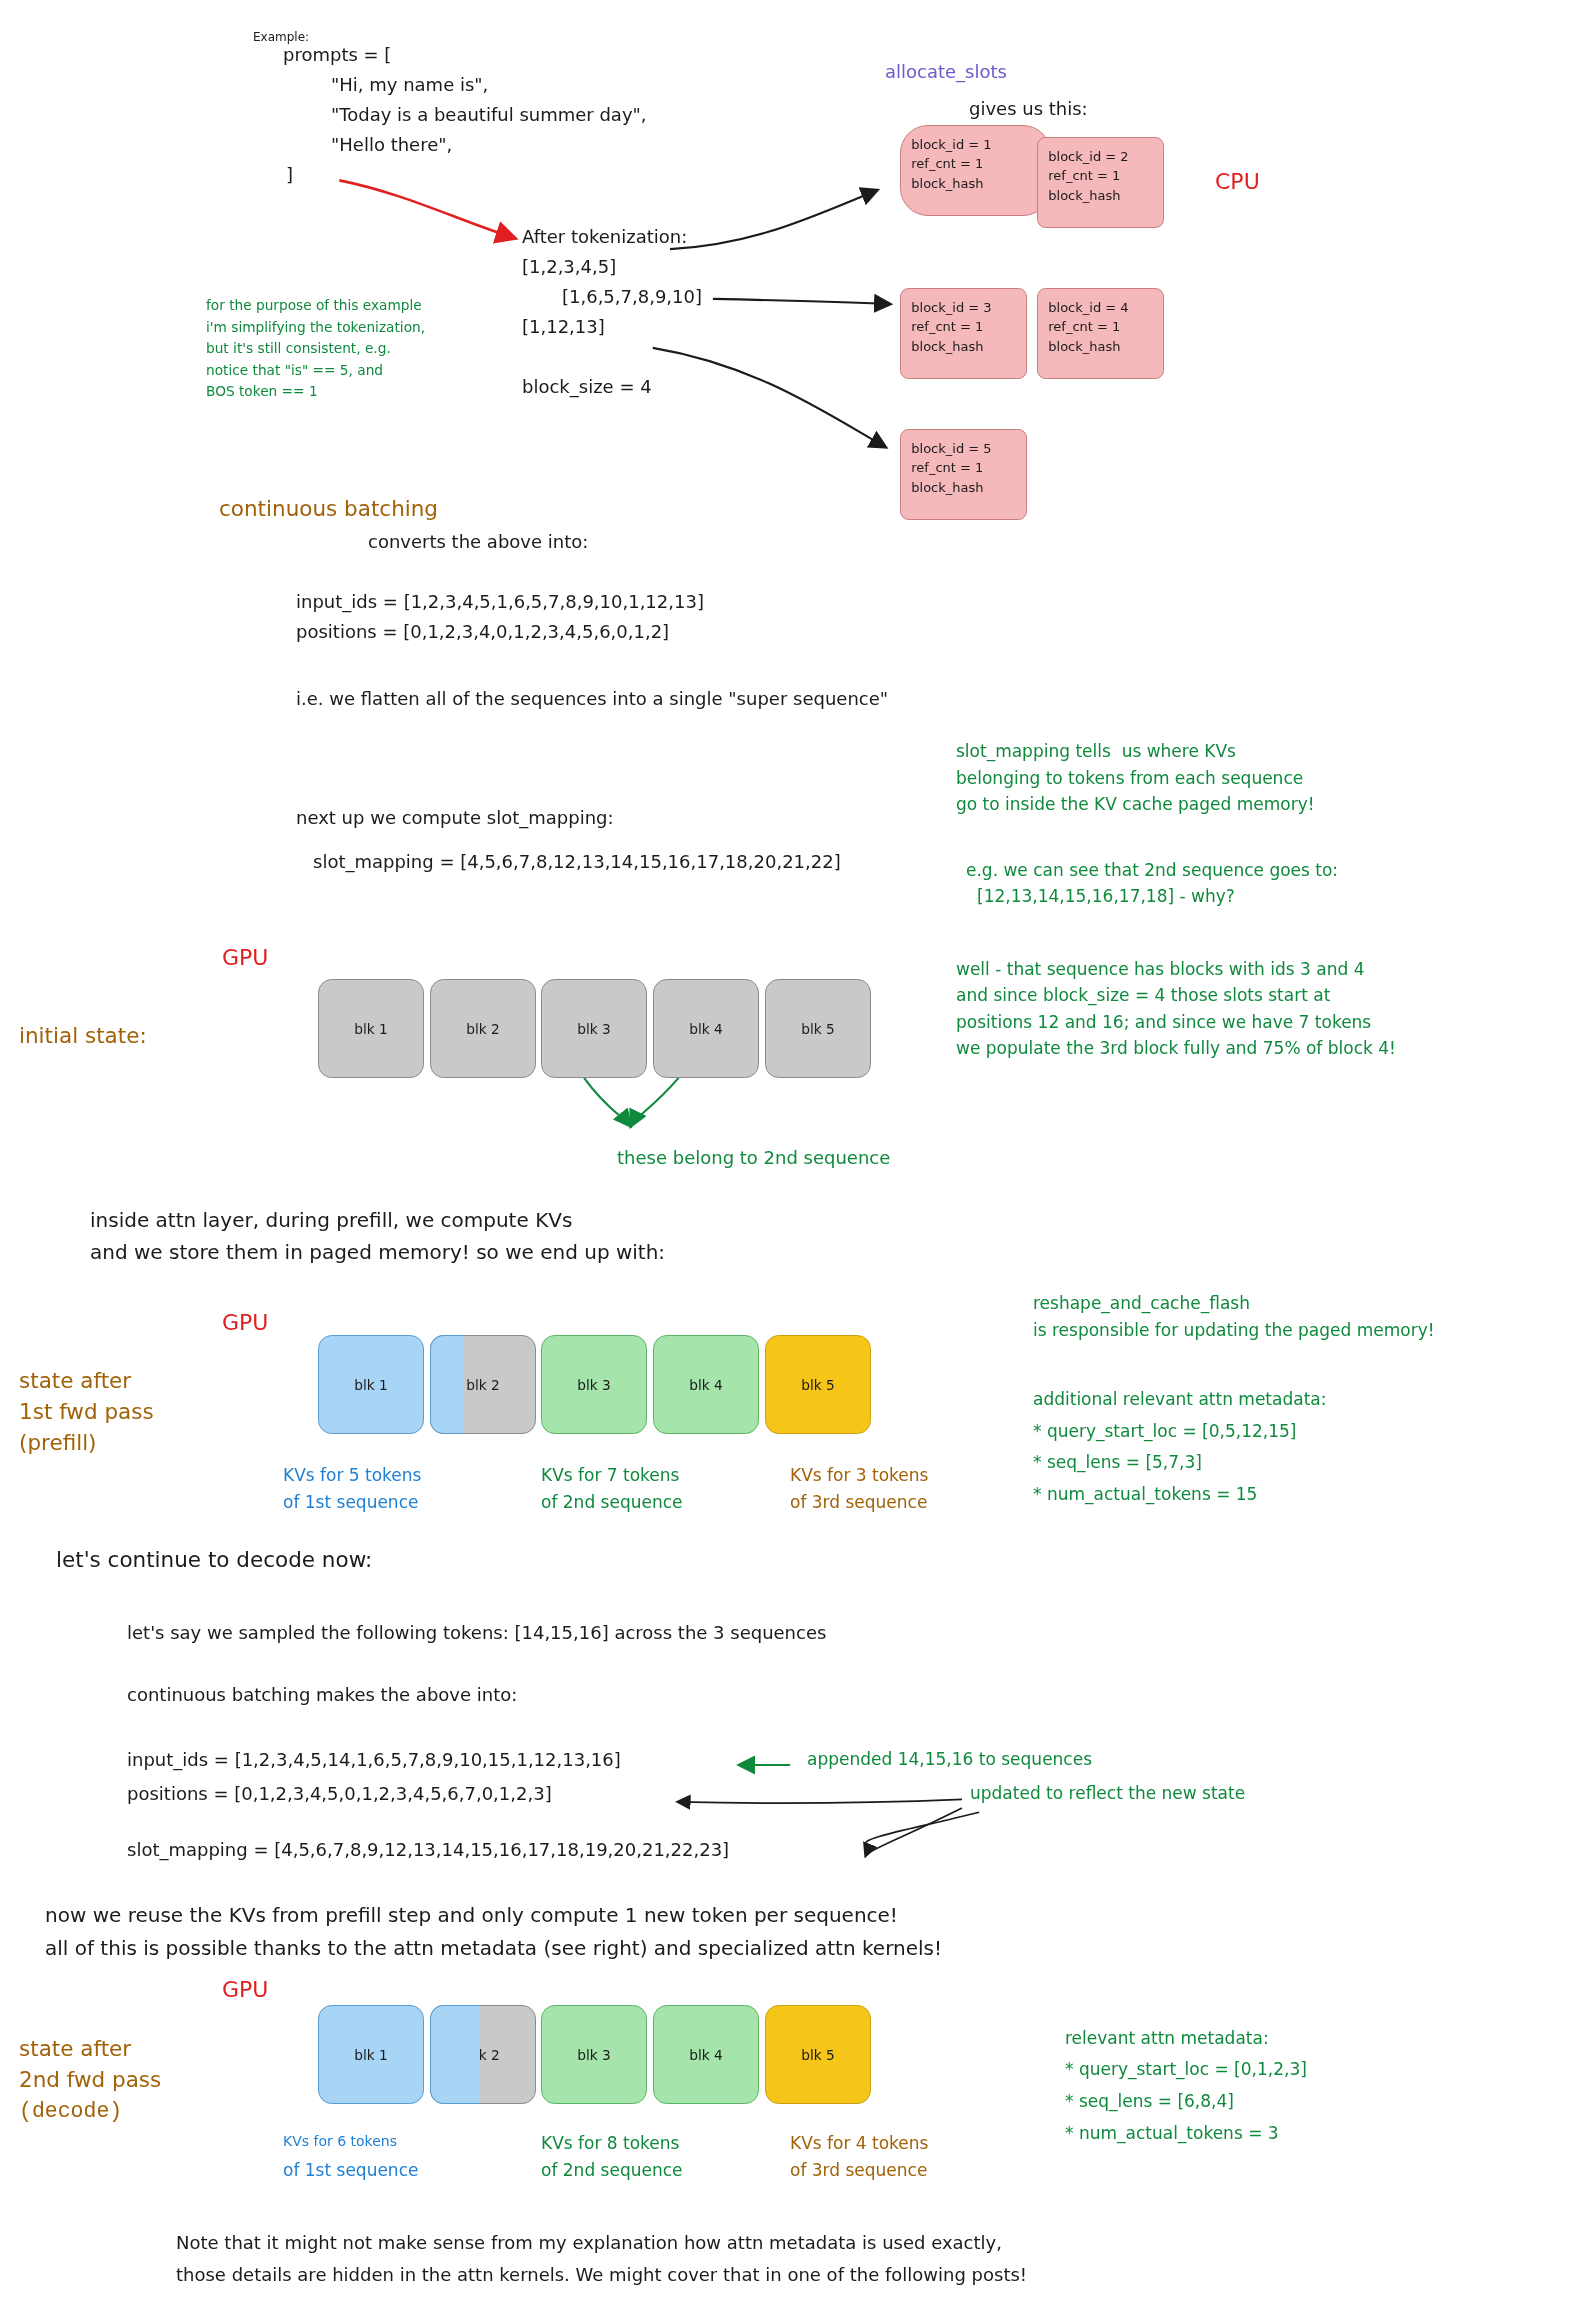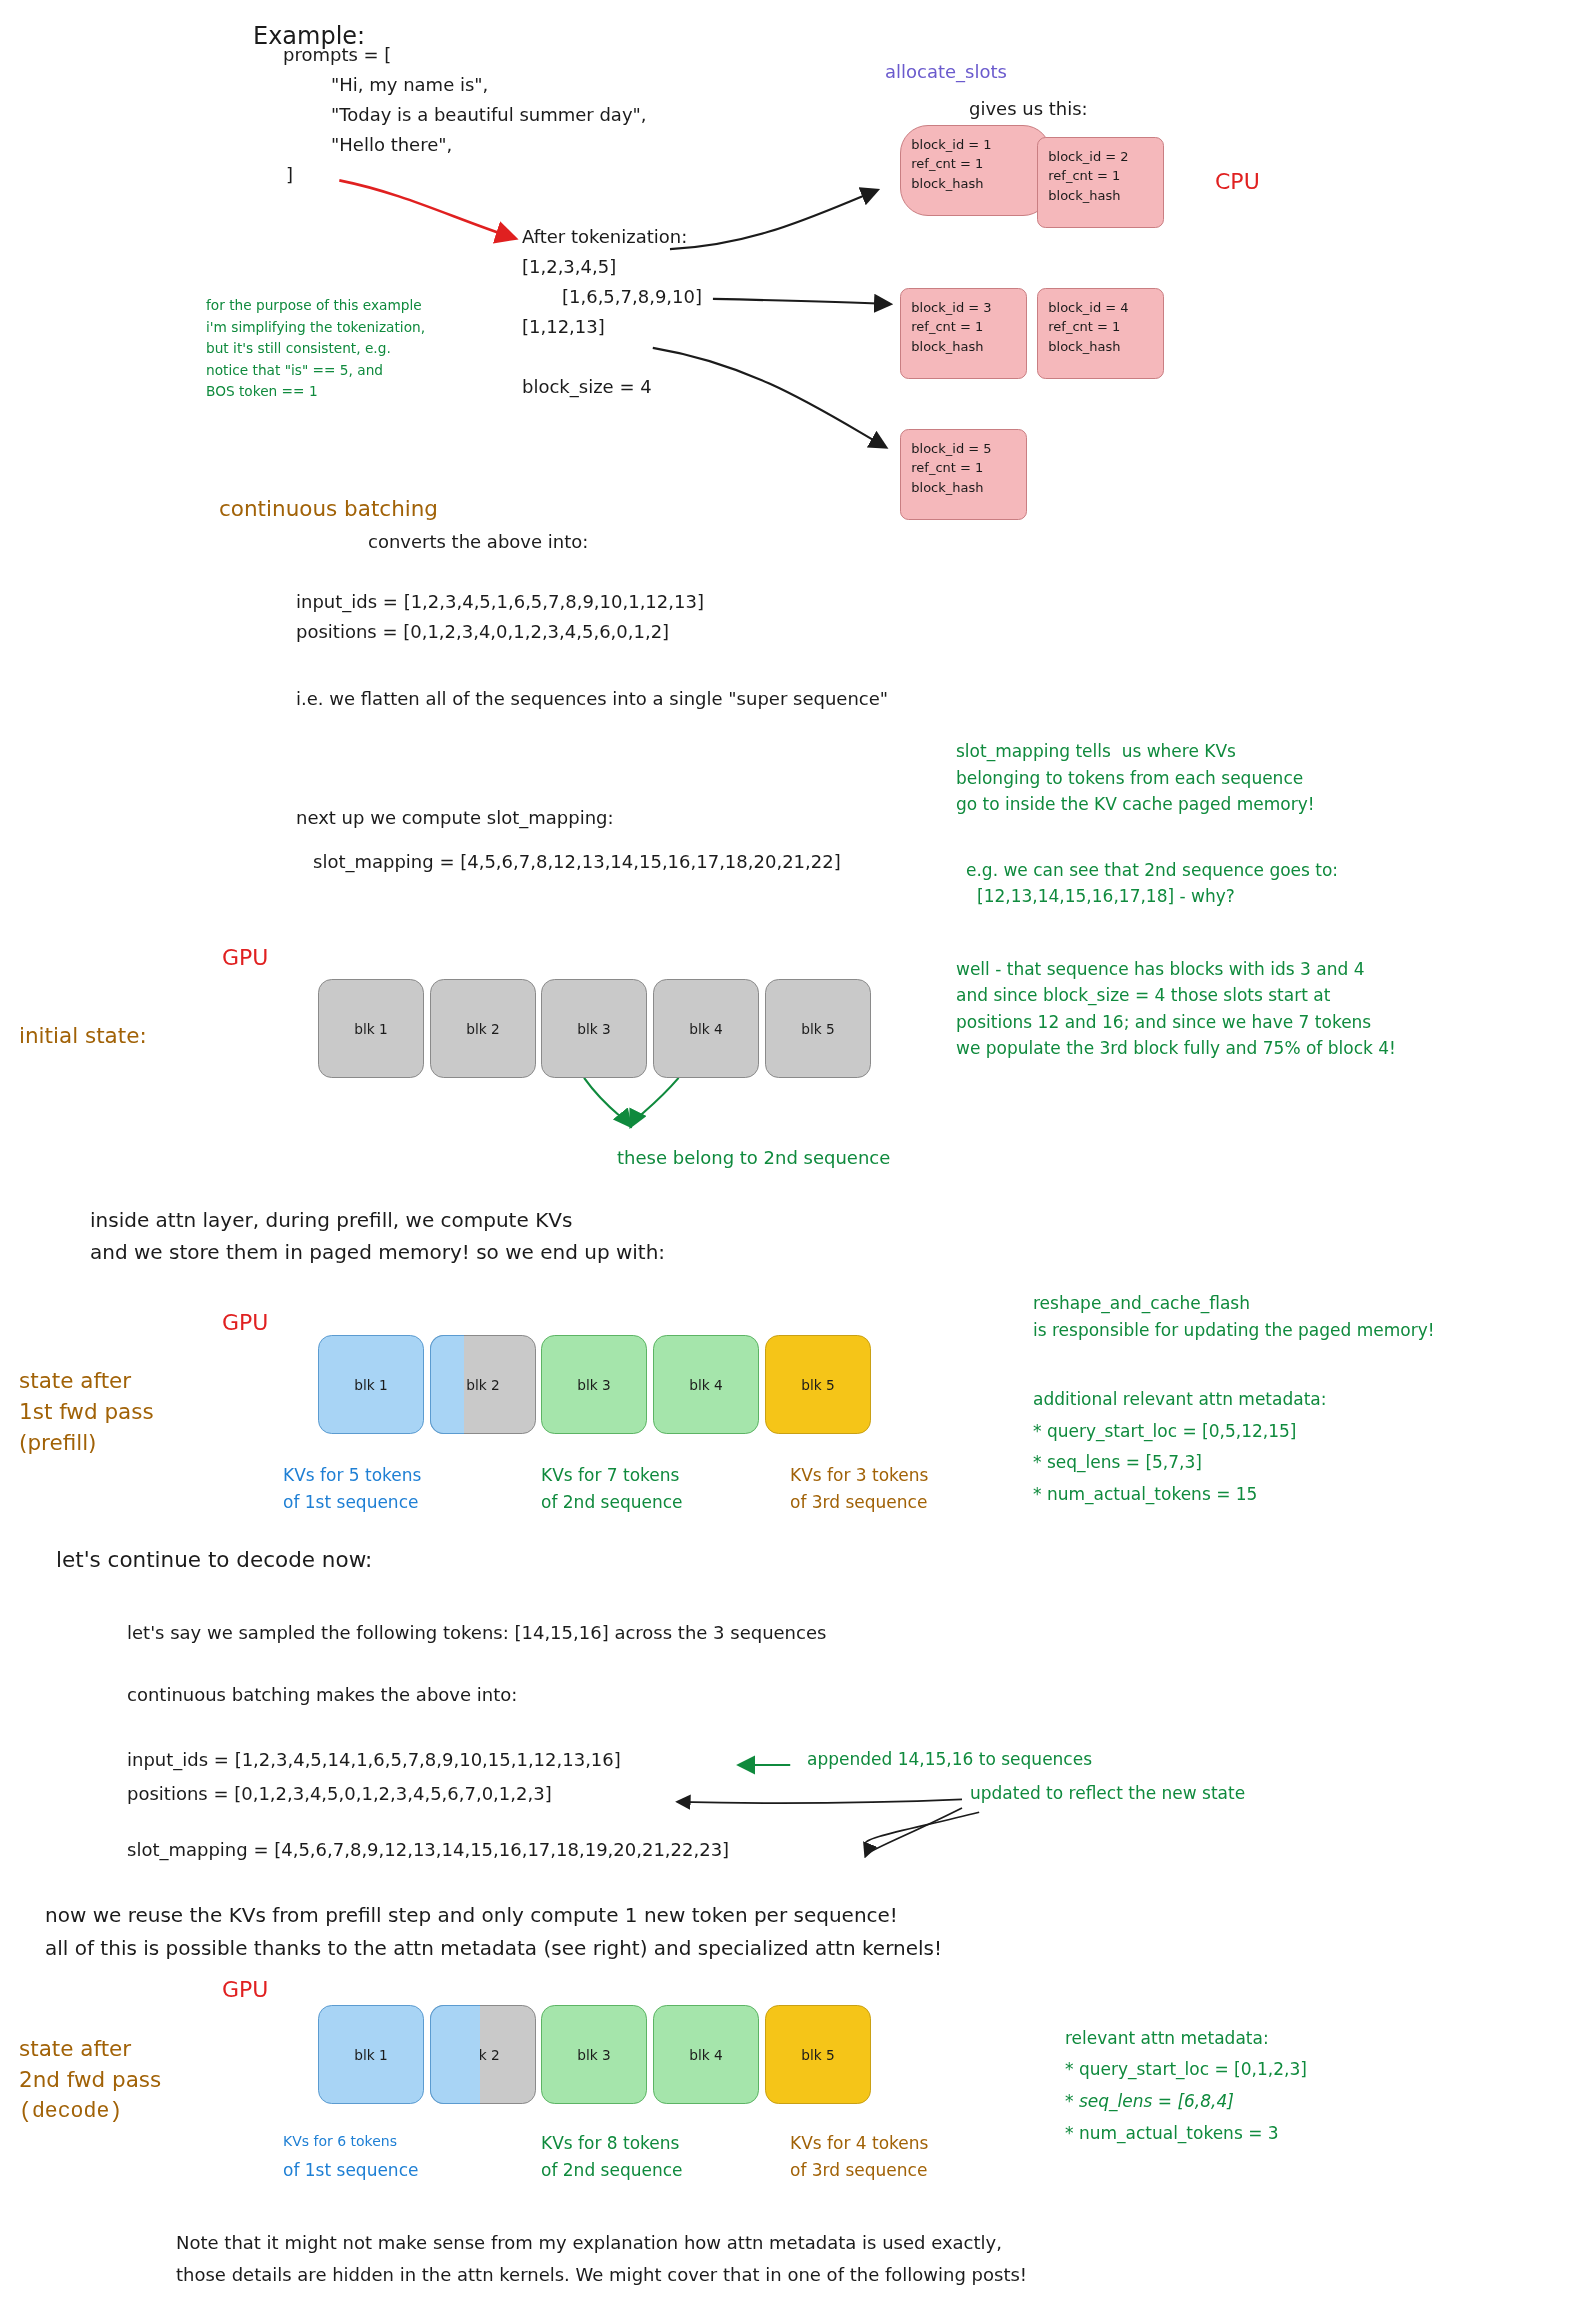--- a/index.html
+++ b/index.html
@@ -97,21 +97,21 @@
   <path d="M680,1255 C705,1290 725,1300 733,1310" stroke="#0f8a3d" stroke-width="2.5" fill="none" marker-end="url(#arrGreen)"></path>
 
   <path d="M920,2055 L862,2055" stroke="#0f8a3d" stroke-width="2.5" fill="none" marker-end="url(#arrGreen)"></path>
   <path d="M1120,2095 C1000,2100 880,2100 790,2098" stroke="#1b1b1b" stroke-width="2" fill="none" marker-end="url(#arrBlack)"></path>
   <path d="M1140,2110 C1060,2130 1000,2140 1008,2148" stroke="#1b1b1b" stroke-width="2" fill="none"></path>
   <path d="M1010,2148 L1010,2148" stroke="#1b1b1b" stroke-width="2" fill="none"></path>
   <path d="M1030,2145 C980,2160 970,2168 1003,2150" stroke="#1b1b1b" stroke-width="0" fill="none"></path>
   <path d="M1120,2105 C1050,2140 1010,2155 1008,2160" stroke="#1b1b1b" stroke-width="2" fill="none" marker-end="url(#arrBlack)"></path>
 </svg>
 
-<div class="t black" style="left:253px; top:21px; font-size:24px;">Example:</div>
+<div class="t black" style="left:253px; top:30px; font-size:12px;">Example:</div>
 <div class="t black" style="left:283px; top:43px; font-size:18px;">prompts = [</div>
 <div class="t black" style="left:331px; top:73px; font-size:18px;">"Hi, my name is",</div>
 <div class="t black" style="left:331px; top:103px; font-size:18px;">"Today is a beautiful summer day",</div>
 <div class="t black" style="left:331px; top:133px; font-size:18px;">"Hello there",</div>
 <div class="t black" style="left:286px; top:163px; font-size:18px;">]</div>
 
 <div class="t green" style="left:206px; top:296px; font-size:13.7px;">for the purpose of this example</div>
 <div class="t green" style="left:206px; top:318px; font-size:13.7px;">i'm simplifying the tokenization,</div>
 <div class="t green" style="left:206px; top:339px; font-size:13.7px;">but it's still consistent, e.g.</div>
 <div class="t green" style="left:206px; top:361px; font-size:13.7px;">notice that "is" == 5, and</div>
@@ -278,18 +278,18 @@
 
 <div class="t blue" style="left:283px; top:2132px; font-size:14px;">KVs for 6 tokens</div>
 <div class="t blue" style="left:283px; top:2159px; font-size:17px;">of 1st sequence</div>
 <div class="t green" style="left:541px; top:2132px; font-size:17px;">KVs for 8 tokens</div>
 <div class="t green" style="left:541px; top:2159px; font-size:17px;">of 2nd sequence</div>
 <div class="t orange" style="left:790px; top:2132px; font-size:17px;">KVs for 4 tokens</div>
 <div class="t orange" style="left:790px; top:2159px; font-size:17px;">of 3rd sequence</div>
 
 <div class="t green" style="left:1065px; top:2027px; font-size:17px;">relevant attn metadata:</div>
 <div class="t green" style="left:1065px; top:2058px; font-size:17px;">* query_start_loc = [0,1,2,3]</div>
-<div class="t green" style="left:1065px; top:2090px; font-size:17px;font-style:italic;">* seq_lens = [6,8,4]</div>
+<div class="t green" style="left:1065px; top:2090px; font-size:17px;">* seq_lens = [6,8,4]</div>
 <div class="t green" style="left:1065px; top:2122px; font-size:17px;">* num_actual_tokens = 3</div>
 
 <div class="t black" style="left:176px; top:2231px; font-size:18px;">Note that it might not make sense from my explanation how attn metadata is used exactly,</div>
 <div class="t black" style="left:176px; top:2263px; font-size:18px;">those details are hidden in the attn kernels. We might cover that in one of the following posts!</div>
 
 
 </body></html>

